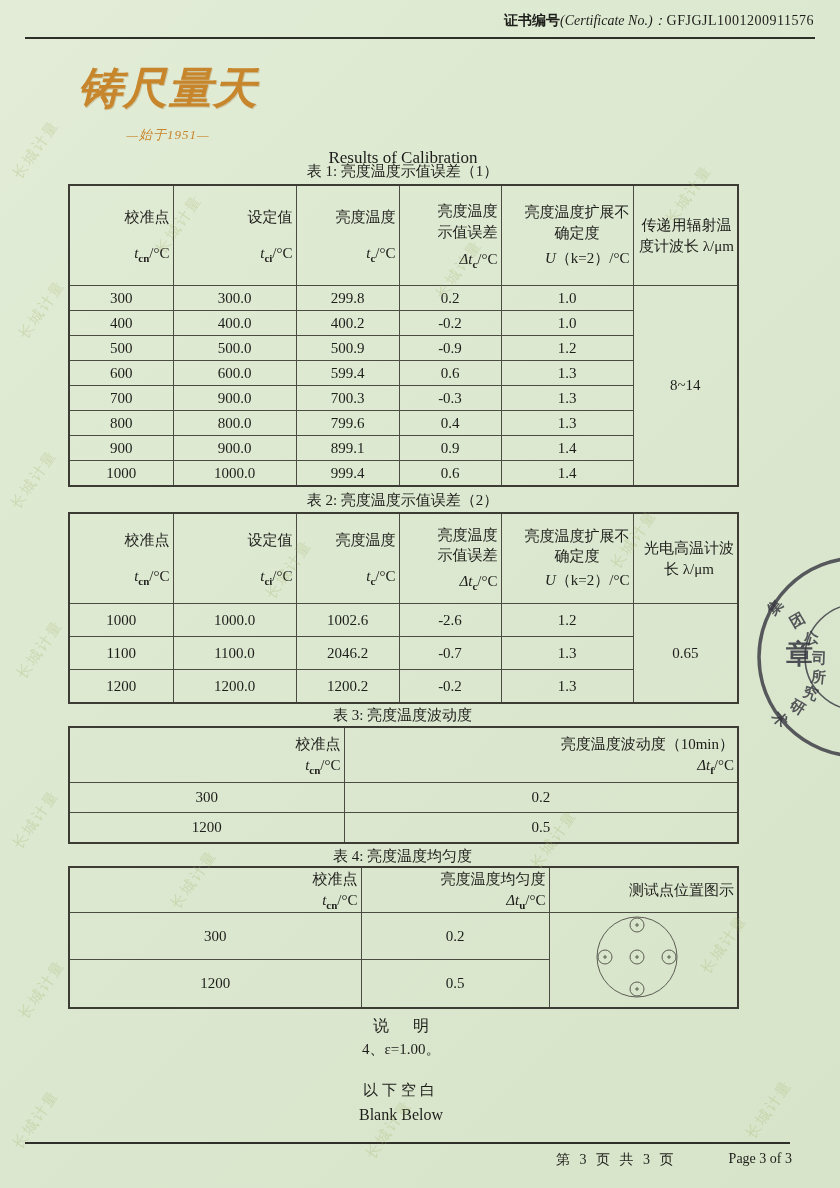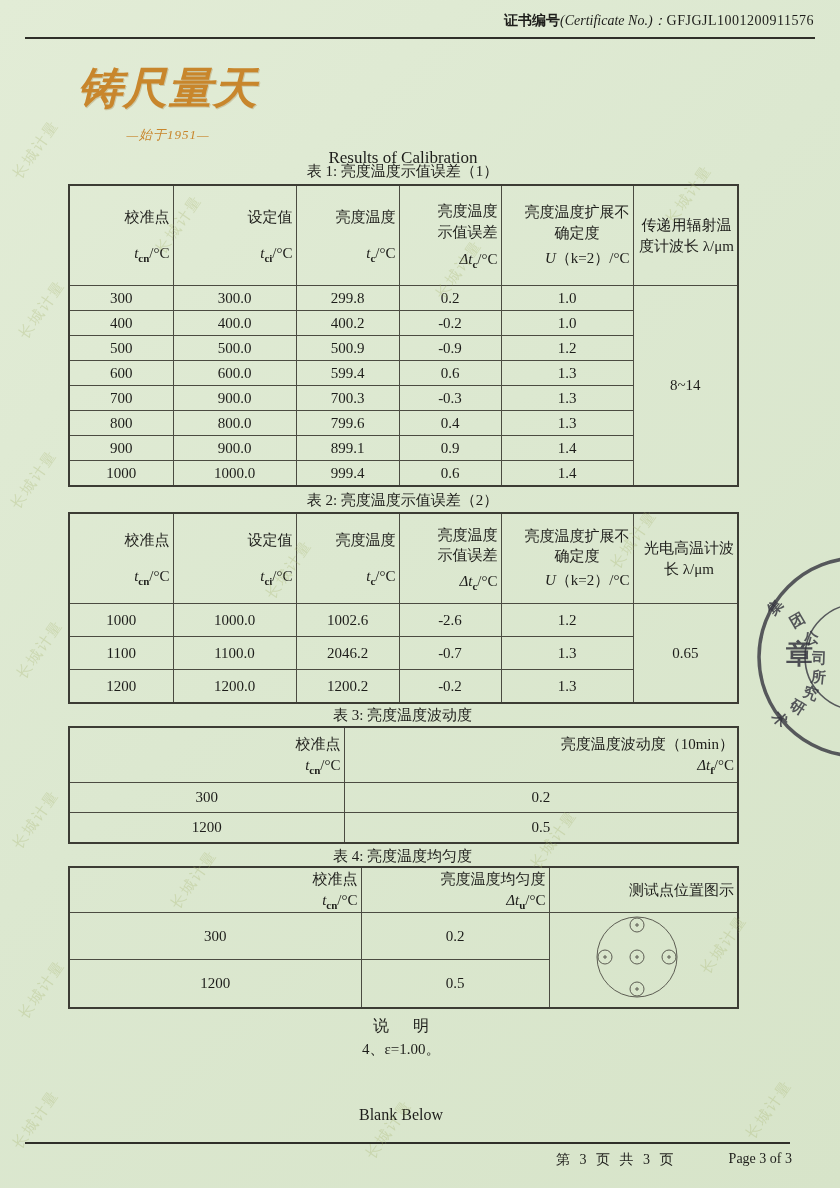--- a/index.html
+++ b/index.html
@@ -375,20 +375,21 @@
       </tr>
       <tr>
         <td>1200</td>
         <td>0.5</td>
       </tr>
     </tbody>
   </table>
 
   <div class="notes-title">说 明</div>
   <div class="note-item">4、ε=1.00。</div>
+  <div class="blank-cn">以下空白</div>
   <div class="blank-en">Blank Below</div>
 
   <div class="rule-bottom"></div>
   <div class="footer">
     <span class="footer-cn">第 3 页 共 3 页</span>
     <span class="footer-en">Page 3 of 3</span>
   </div>
 
   <div class="seal">
     <svg width="840" height="1188" viewBox="0 0 840 1188" style="position:absolute;left:0;top:0;">

